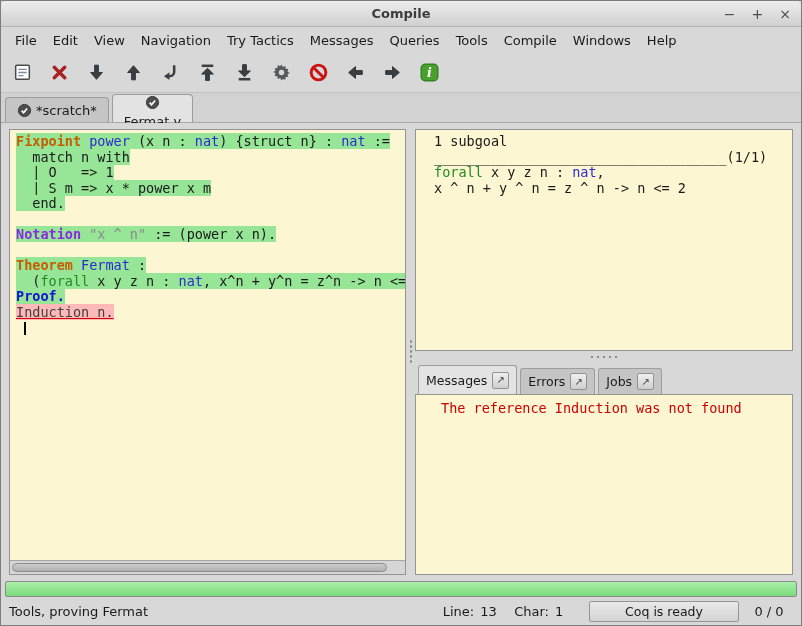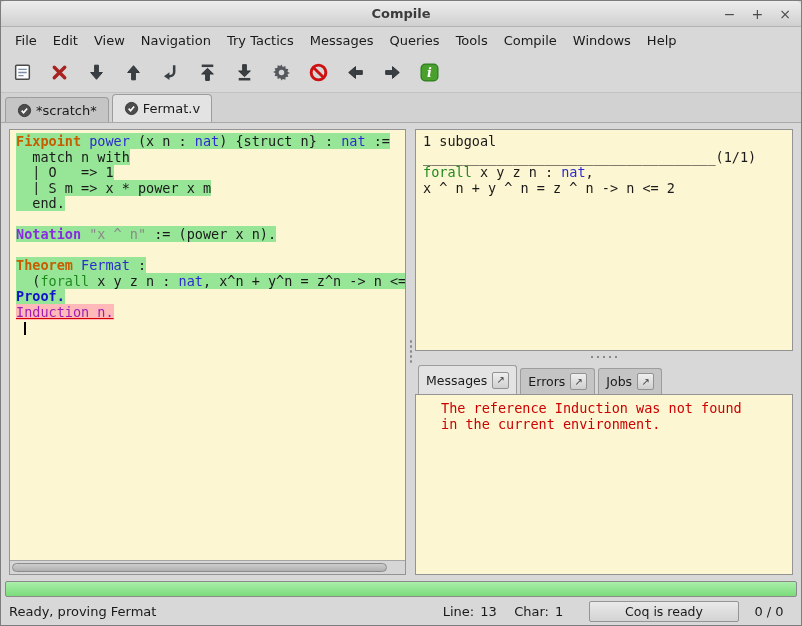--- a/index.html
+++ b/index.html
@@ -19,33 +19,33 @@
   .menubar{height:26px;flex:none;display:flex;align-items:center;padding:0 6px;font-size:13px;}
   .menu-item{padding:3px 8px;white-space:nowrap;}
   
   .toolbar{height:40px;flex:none;display:flex;align-items:center;padding:0 8px;gap:11px;border-bottom:1px solid #c2c2c2;}
   .tool-btn{width:26px;height:26px;display:flex;align-items:center;justify-content:center;}
   .tool-btn svg{width:21px;height:21px;display:block;}
   
   .tabbar{height:30px;flex:none;display:flex;align-items:flex-end;gap:3px;padding:0 4px;background:#d2d2d2;border-bottom:1px solid #a9a9a9;}
   .tab{height:25px;display:flex;align-items:center;gap:4px;padding:0 11px;background:#c5c5c5;
     border:1px solid #9d9d9d;border-bottom:none;border-radius:4px 4px 0 0;font-size:13px;}
-  .tab.active{background:#e3e3e3;height:28px;}
+  .tab.active{background:#e3e3e3;height:28px;flex-direction:column;}
   .tab-icon svg{width:15px;height:15px;display:block;}
   
   .main{flex:1;min-height:0;display:flex;padding:6px 8px 4px 8px;background:#d8d8d8;}
   .left-pane{width:397px;flex:none;display:flex;flex-direction:column;border:1px solid #949494;background:#fdf6d2;}
   .code{flex:1;min-height:0;overflow:hidden;padding:4px 6px;font-family:"DejaVu Sans Mono",monospace;
     font-size:13.5px;line-height:15.5px;white-space:pre;}
   .hscroll{height:14px;flex:none;background:#d6d6d6;border-top:1px solid #a5a5a5;padding:2px 2px;}
   .hthumb{height:9px;width:96%;background:linear-gradient(#cdcdcd,#b0b0b0);border:1px solid #8c8c8c;border-radius:5px;}
   .vsplit{width:9px;flex:none;display:flex;align-items:center;justify-content:center;}
   .vgrip{width:4px;height:26px;background-image:radial-gradient(circle,#8a8a8a 1px,transparent 1.4px);background-size:4px 5px;}
   .right-col{flex:1;min-width:0;display:flex;flex-direction:column;}
-  .goal-pane{height:222px;flex:none;border:1px solid #949494;background:#fdf6d2;padding:4px 7px;
+  .goal-pane{height:222px;flex:none;border:1px solid #949494;background:#fdf6d2;padding:4px 18px;
     font-family:"DejaVu Sans Mono",monospace;font-size:13.5px;line-height:15.5px;white-space:pre;overflow:hidden;}
   .hsplit{height:12px;flex:none;display:flex;align-items:center;justify-content:center;}
   .hgrip{width:30px;height:4px;background-image:radial-gradient(circle,#8a8a8a 1px,transparent 1.4px);background-size:6px 4px;}
   .console{flex:1;min-height:0;display:flex;flex-direction:column;}
   .console-tabs{height:31px;flex:none;display:flex;align-items:flex-end;gap:3px;padding-left:3px;}
   .ctab{height:26px;display:flex;align-items:center;gap:5px;padding:0 7px;background:#c5c5c5;
     border:1px solid #9d9d9d;border-bottom:none;border-radius:3px 3px 0 0;font-size:12.5px;}
   .ctab.active{background:#e3e3e3;height:29px;}
   .detach-btn{width:17px;height:17px;border:1px solid #929292;border-radius:2px;
     background:linear-gradient(#efefef,#cfcfcf);display:flex;align-items:center;justify-content:center;
@@ -58,21 +58,21 @@
   .hl-ok{background:#97e697;}
   .hl-err{background:#ffb9b9;text-decoration:underline;text-decoration-color:#d40000;}
   .seg.empty{background:transparent;}
   .tk-kw1{color:#c65d00;font-weight:bold;}
   .tk-kw2{color:#8a2be2;font-weight:bold;}
   .tk-kw3{color:#1414cc;font-weight:bold;}
   .tk-def{color:#2b2bd0;}
   .tk-type{color:#2b2bd0;}
   .tk-gallina{color:#1e8b1e;}
   .tk-str{color:#8a8a8a;}
-  .tk-err{color:#a21caf;}
+  .tk-err{color:#404040;}
   .tk-msgerr{color:#cc0000;}
   .caret{display:inline-block;width:2px;height:13px;background:#000;vertical-align:text-bottom;}
   
   .progress{height:16px;flex:none;margin:2px 4px 1px 4px;border:1px solid #8a8a8a;border-radius:2px;
     background:linear-gradient(#aaeeaa,#7bdc7b);}
   .statusbar{height:27px;flex:none;display:flex;align-items:center;padding:0 8px;font-size:13px;gap:6px;}
   .sb-spacer{flex:1;}
   .sb-val{margin-right:10px;min-width:18px;}
   .coq-state-box{width:150px;height:21px;border:1px solid #959595;border-radius:2px;
     background:linear-gradient(#e9e9e9,#d3d3d3);display:flex;align-items:center;justify-content:center;font-size:12.5px;}
@@ -244,29 +244,29 @@
             </div>
             <div class="ctab">
               <span>Errors</span>
               <span class="detach-btn">↗</span>
             </div>
             <div class="ctab">
               <span>Jobs</span>
               <span class="detach-btn">↗</span>
             </div>
           </div>
-        <div class="console-body" id="messages"><div class="cl"><span class="seg"><span class="tk-msgerr">The reference Induction was not found</span></span></div><div class="cl"><span class="seg"><span class="tk-msgerr">in the current environment.</span></span></div></div>
+        <div class="console-body" id="messages"><div class="cl"><span class="seg"><span class="tk-msgerr">The reference Induction was not found</span></span></div></div>
       </div>
     </div>
   </div>
 
   <div class="progress"></div>
 
   <div class="statusbar">
-    <span>Ready, proving Fermat</span>
+    <span>Tools, proving Fermat</span>
     <span class="sb-spacer"></span>
     <span>Line:</span>
     <span class="sb-val">13</span>
     <span>Char:</span>
     <span class="sb-val">1</span>
     <span class="coq-state-box">
         <span>Coq is ready</span>
       </span>
     <span class="jobs-counter">0 / 0</span>
   </div>

